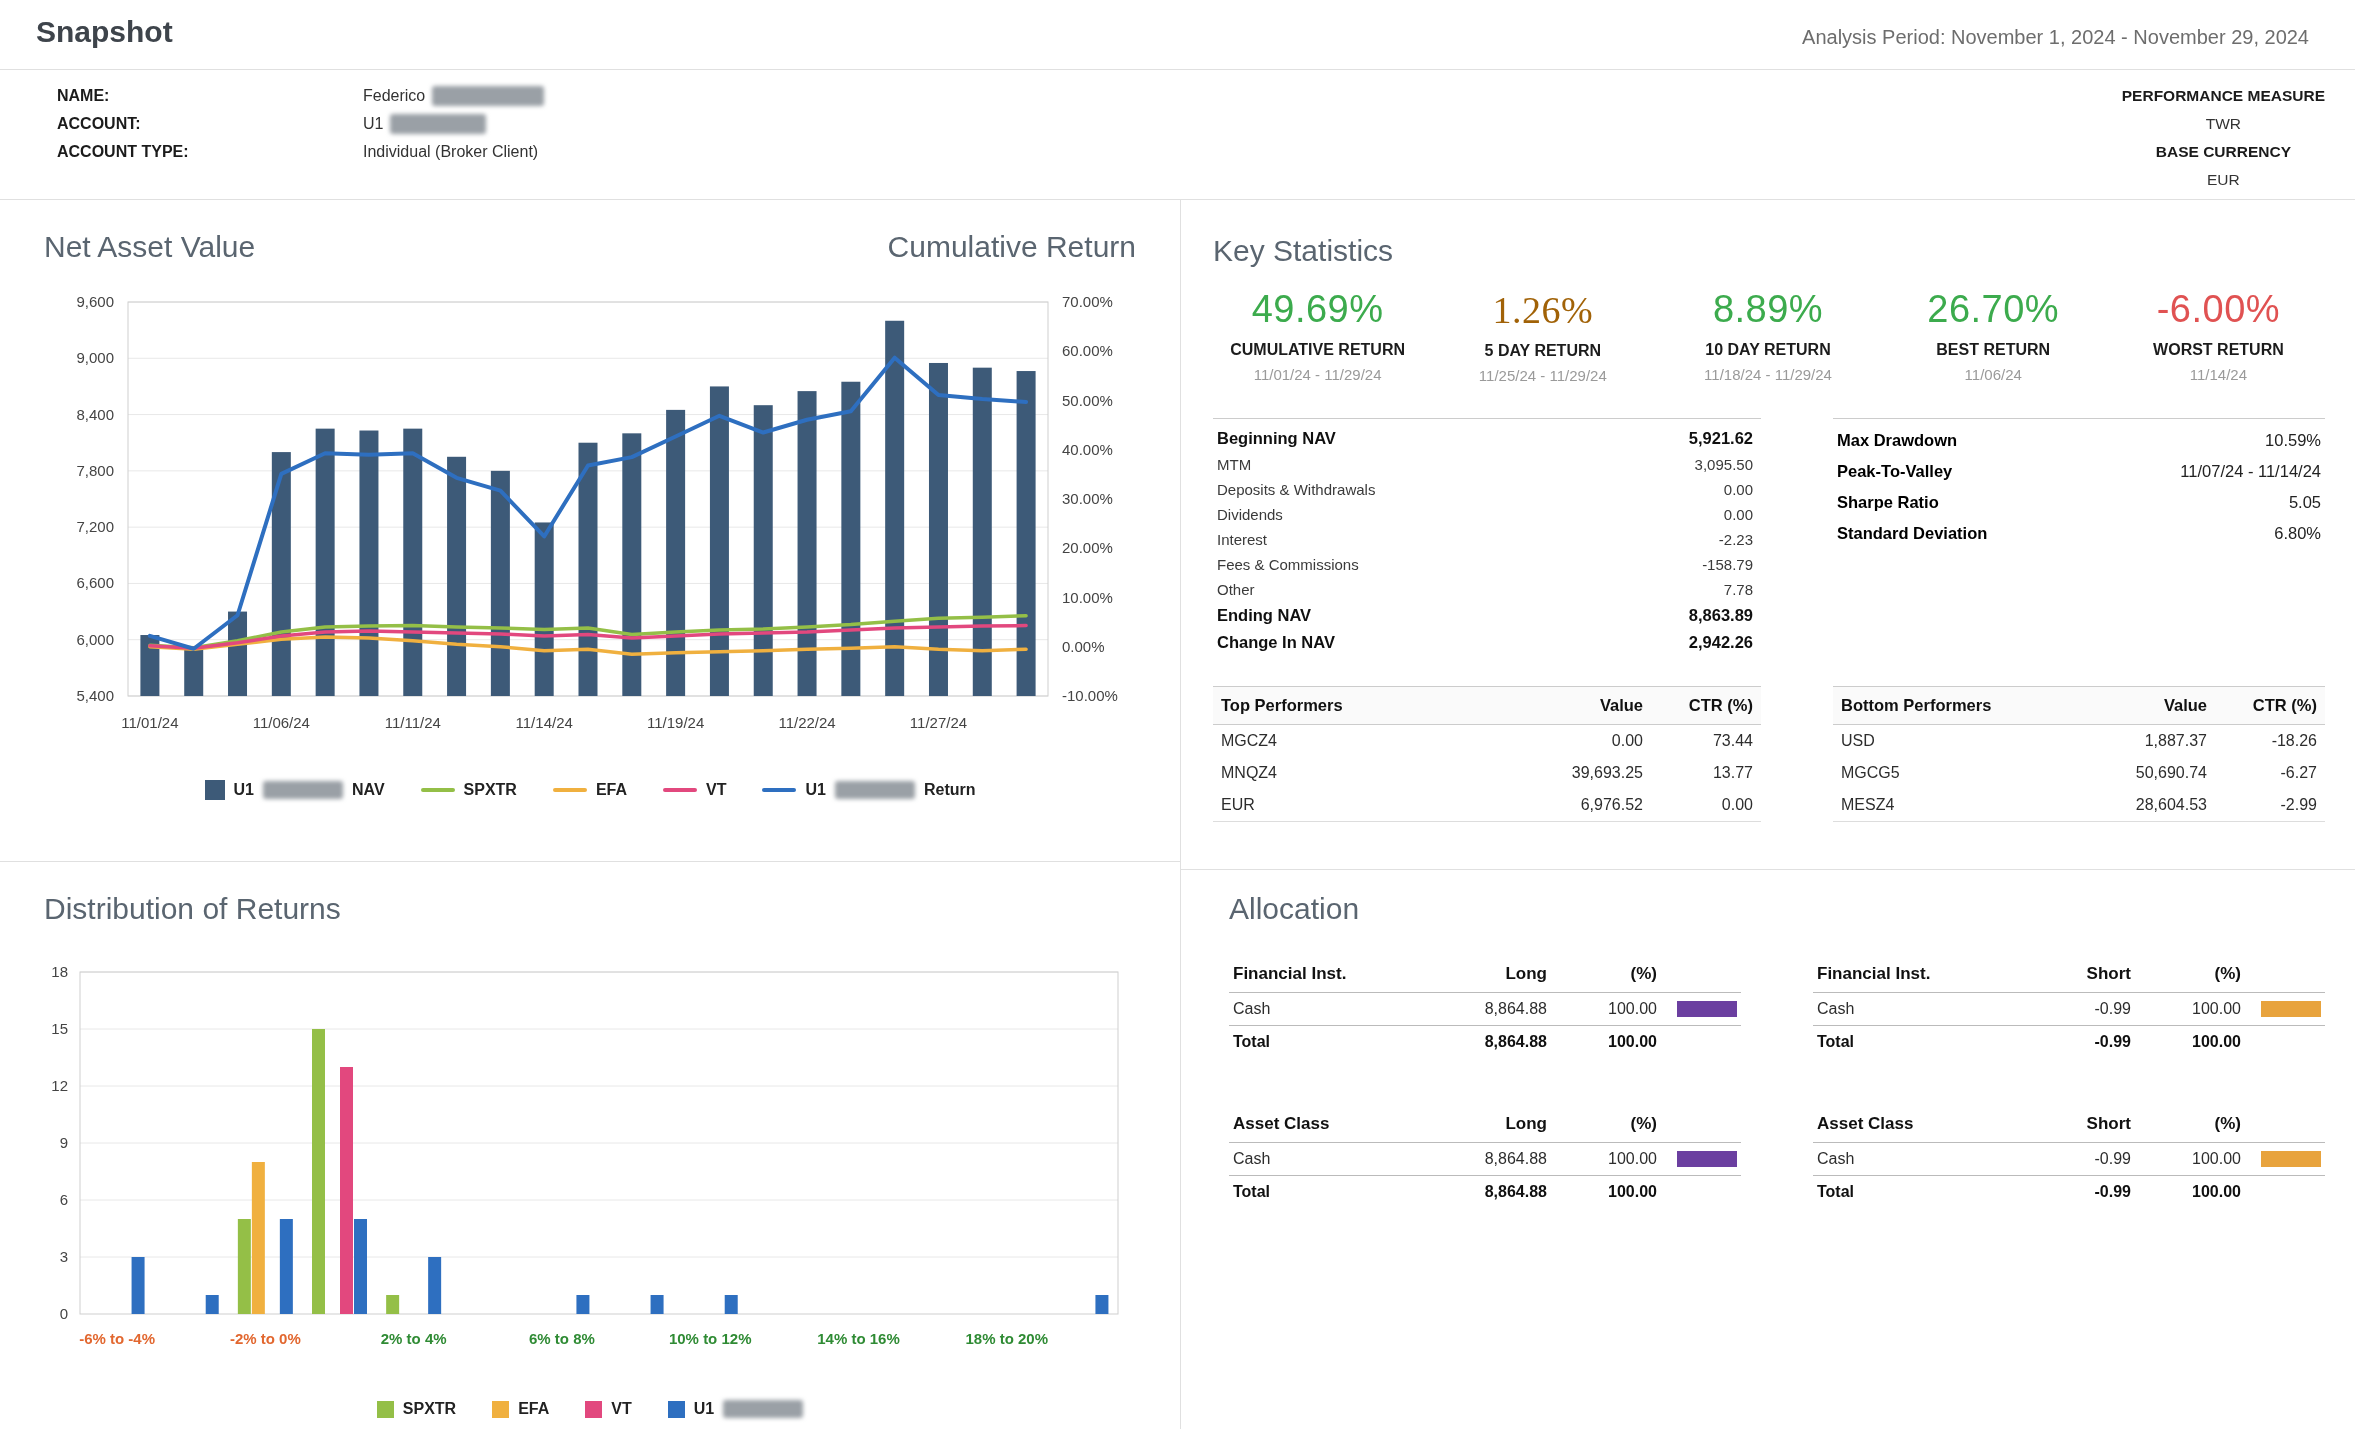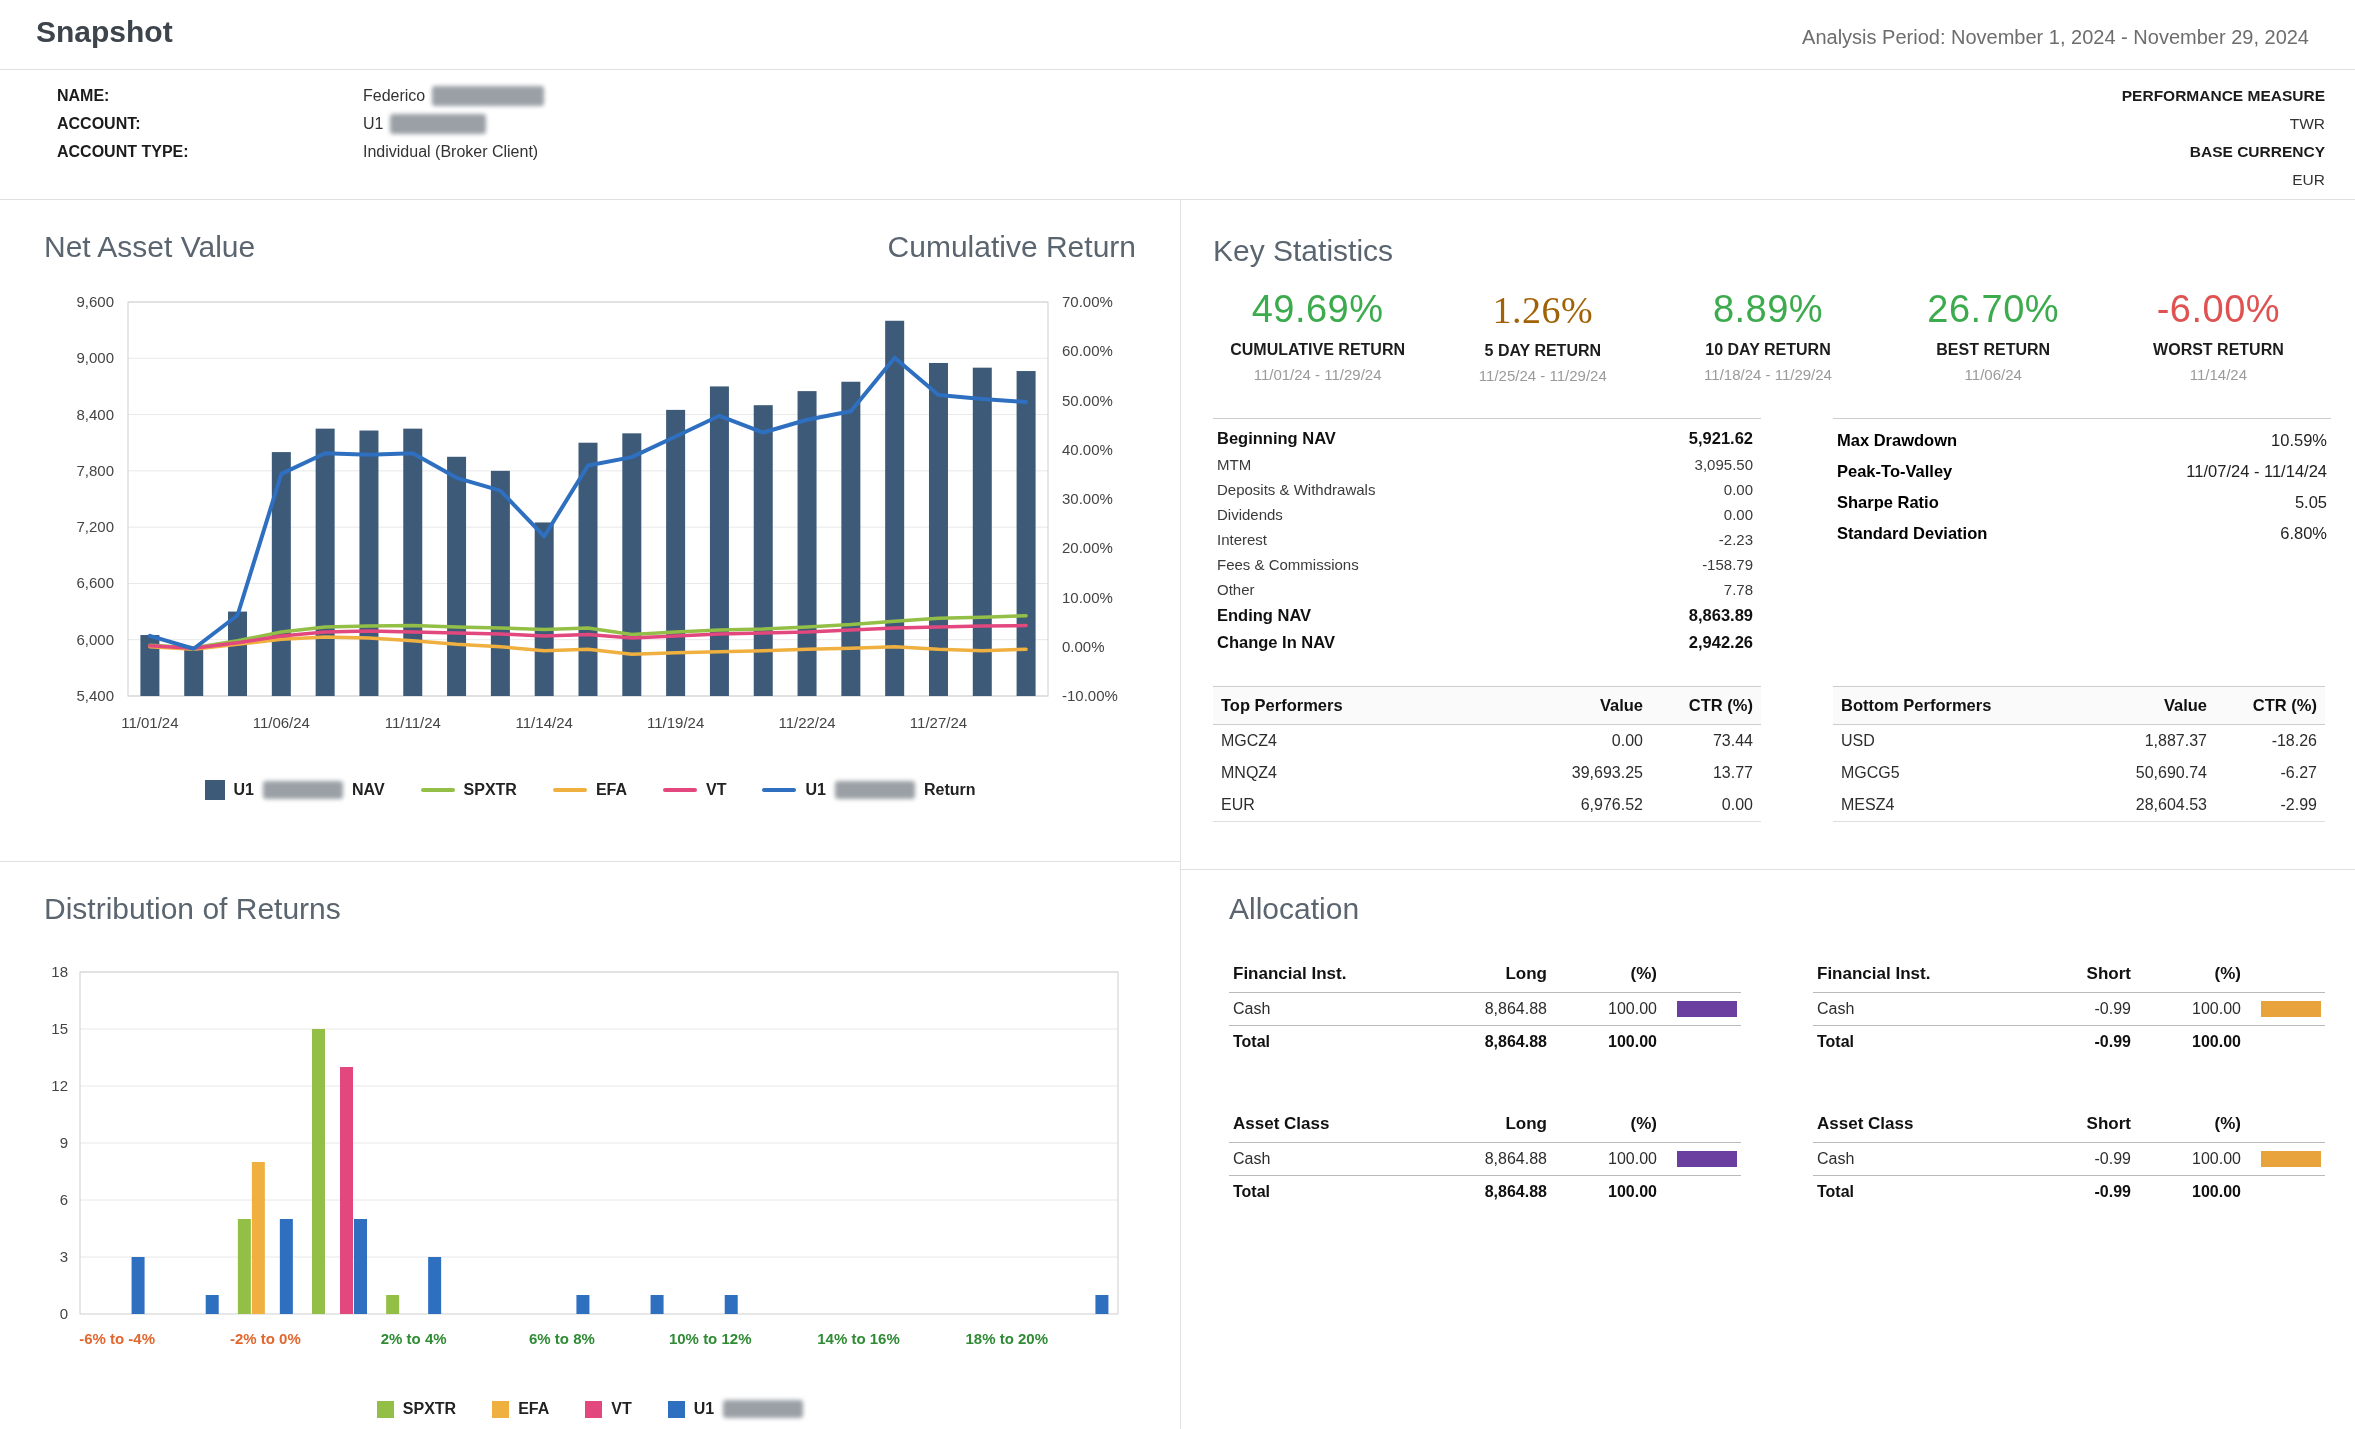--- a/index.html
+++ b/index.html
@@ -10,21 +10,21 @@
   .header{position:absolute;left:0;top:0;right:0;height:69px;border-bottom:1px solid #e0e0e0;}
   .header-title{position:absolute;left:36px;top:15px;font-size:30px;font-weight:bold;color:#3e444b;}
   .analysis{position:absolute;right:46px;top:26px;font-size:20px;color:#6d6d6d;}
 
   
   .account{position:absolute;left:0;top:70px;right:0;height:129px;border-bottom:1px solid #e0e0e0;}
   .acc-left{position:absolute;left:57px;top:12px;}
   .acc-row{display:flex;height:28px;align-items:center;}
   .acc-label{width:306px;font-weight:bold;font-size:16px;color:#1b1b1b;}
   .acc-value{font-size:16px;color:#333;display:flex;align-items:center;gap:7px;}
-  .acc-right{position:absolute;right:30px;top:12px;text-align:right;font-size:15.5px;line-height:28px;color:#333;}
+  .acc-right{position:absolute;right:30px;top:12px;text-align:center;font-size:15.5px;line-height:28px;color:#333;}
   .acc-right .b{font-weight:bold;color:#1b1b1b;}
   .redact{display:inline-block;height:20px;background:#9aa0a6;filter:blur(2px);border-radius:3px;}
   .redact.w-lg{width:112px;}
   .redact.w-md{width:96px;}
   .redact.w-sm{width:80px;height:18px;}
 
   
   .main{position:absolute;left:0;top:200px;right:0;bottom:0;}
   .col-left{position:absolute;left:0;top:0;bottom:0;width:1180px;border-right:1px solid #e0e0e0;}
   .col-right{position:absolute;left:1181px;top:0;bottom:0;right:0;}
@@ -53,21 +53,21 @@
   .sw-line{width:34px;height:4px;display:inline-block;border-radius:2px;}
 
   
   .panel-stats .panel-title{margin:26px 0 0 32px;display:block;}
   .stats-row{display:flex;margin:20px 24px 0 24px;}
   .stat{flex:1;text-align:center;}
   .stat-value{font-size:38px;letter-spacing:0.5px;}
   .stat-label{font-size:16px;font-weight:bold;margin-top:10px;color:#1c1c1c;}
   .stat-period{font-size:15px;color:#9a9a9a;margin-top:7px;}
 
-  .summary{display:flex;margin:34px 24px 0 32px;}
+  .summary{display:flex;margin:34px 30px 0 32px;}
   .summary-left{width:548px;border-top:1px solid #ccc;padding-top:6px;}
   .summary-right{flex:1;margin-left:72px;border-top:1px solid #ccc;padding-top:6px;}
   .kv-row{display:flex;justify-content:space-between;padding:4px 8px 4px 4px;font-size:15px;color:#3a3a3a;}
   .kv-row.bold{font-weight:bold;font-size:16.5px;color:#101010;}
   .risk-row{display:flex;justify-content:space-between;padding:6px 4px;font-size:16.5px;color:#222;}
   .risk-row .lbl{font-weight:bold;color:#000000;}
 
   .performers{display:flex;margin:30px 30px 0 32px;gap:72px;}
   .perf-table{flex:1;border-bottom:1px solid #ddd;}
   .perf-table.fixed{flex:0 0 548px;}

